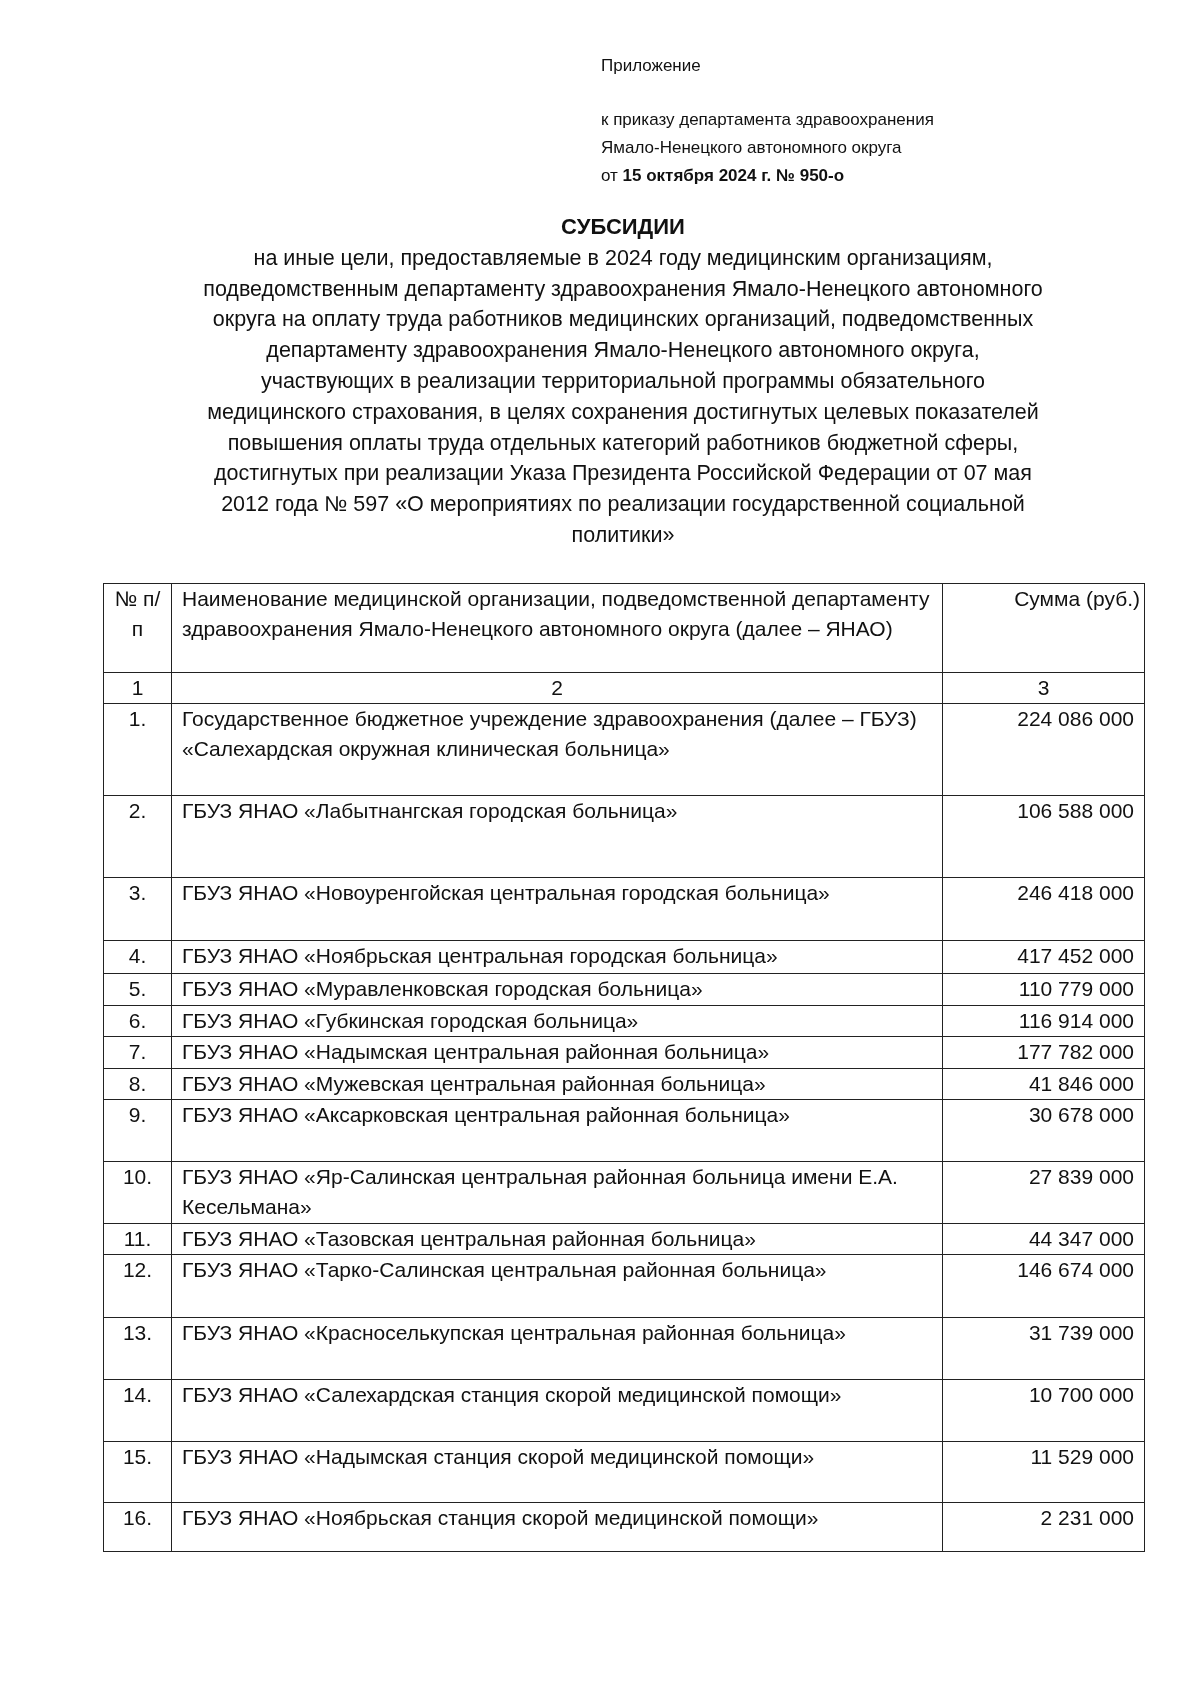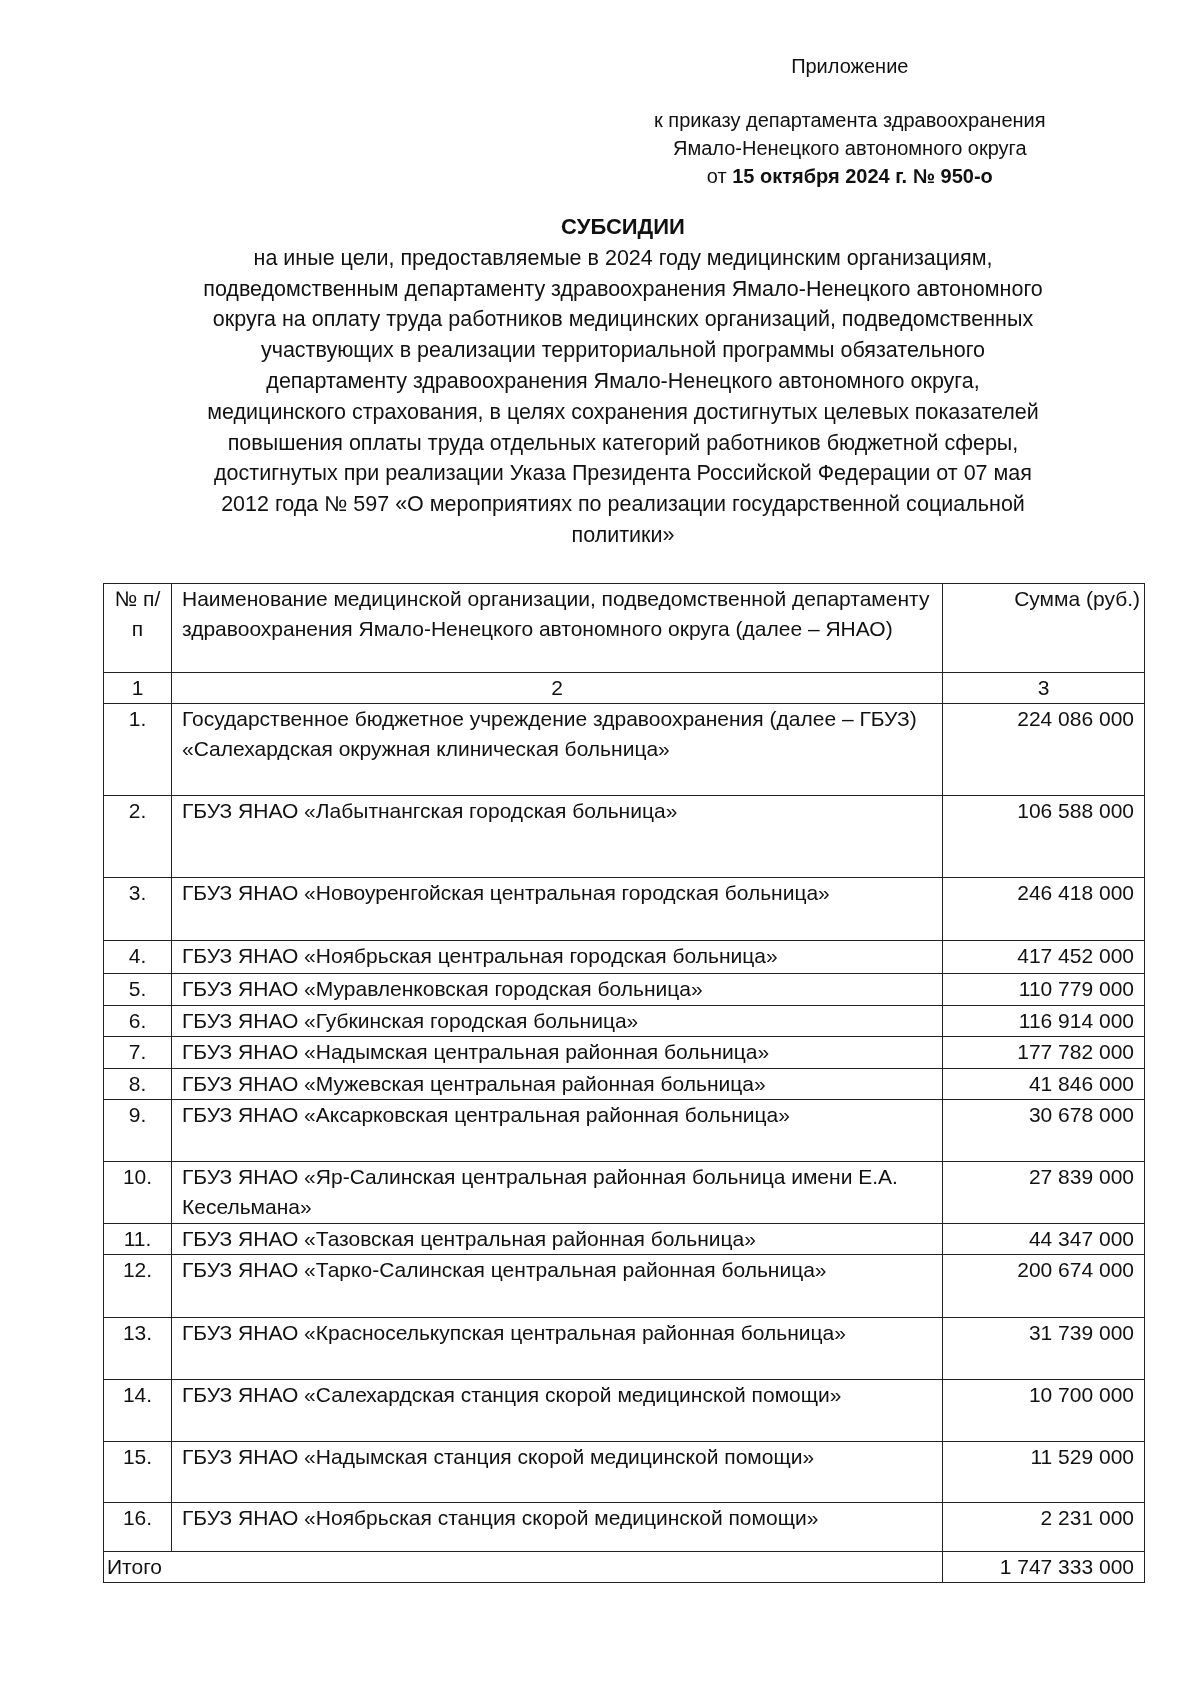--- a/index.html
+++ b/index.html
@@ -2,22 +2,22 @@
 <html><head>
 <meta charset="utf-8">
 <style>
   html, body { margin: 0; padding: 0; background: #ffffff; }
   body {
     width: 1200px; height: 1696px; position: relative; overflow: hidden;
     font-family: "Liberation Sans", "DejaVu Sans", sans-serif;
     color: #111111;
   }
   .appendix {
-    position: absolute; left: 654px; top: 52px;
-    font-size: 20px; line-height: 28px; text-align: center;
+    position: absolute; left: 601px; top: 52px;
+    font-size: 17px; line-height: 28px;
   }
   .appendix .line { display: block; white-space: nowrap; }
   .appendix .gap { height: 26px; }
   .appendix b { font-weight: bold; }
   .title-block {
     position: absolute; left: 103px; width: 1040px; top: 212px;
     text-align: center; font-size: 21.5px; line-height: 30.8px;
   }
   .title-block .title { font-weight: bold; font-size: 22px; display: block; }
   .title-block .subtitle-line { display: block; white-space: nowrap; }
@@ -50,22 +50,22 @@
   <span class="line">к приказу департамента здравоохранения</span>
   <span class="line">Ямало-Ненецкого автономного округа</span>
   <span class="line"><span>от </span><b>15 октября 2024 г. № 950-о</b></span>
 </div>
 
 <div class="title-block">
   <span class="title">СУБСИДИИ</span>
   <span class="subtitle-line">на иные цели, предоставляемые в 2024 году медицинским организациям,</span>
   <span class="subtitle-line">подведомственным департаменту здравоохранения Ямало-Ненецкого автономного</span>
   <span class="subtitle-line">округа на оплату труда работников медицинских организаций, подведомственных</span>
+  <span class="subtitle-line">департаменту здравоохранения Ямало-Ненецкого автономного округа,</span>
   <span class="subtitle-line">участвующих в реализации территориальной программы обязательного</span>
-  <span class="subtitle-line">департаменту здравоохранения Ямало-Ненецкого автономного округа,</span>
   <span class="subtitle-line">медицинского страхования, в целях сохранения достигнутых целевых показателей</span>
   <span class="subtitle-line">повышения оплаты труда отдельных категорий работников бюджетной сферы,</span>
   <span class="subtitle-line">достигнутых при реализации  Указа  Президента Российской Федерации от 07 мая</span>
   <span class="subtitle-line">2012 года № 597 «О мероприятиях по реализации государственной социальной</span>
   <span class="subtitle-line">политики»</span>
 </div>
 
 <table class="subs">
   <colgroup>
       <col class="c-num">
@@ -134,21 +134,21 @@
         <td class="sum">27 839 000</td>
       </tr>
       <tr style="height: 31px;">
         <td class="num">11.</td>
         <td class="name">ГБУЗ ЯНАО «Тазовская центральная районная больница»</td>
         <td class="sum">44 347 000</td>
       </tr>
       <tr style="height: 63px;">
         <td class="num">12.</td>
         <td class="name">ГБУЗ ЯНАО «Тарко-Салинская центральная районная больница»</td>
-        <td class="sum">200 674 000</td>
+        <td class="sum">146 674 000</td>
       </tr>
       <tr style="height: 62px;">
         <td class="num">13.</td>
         <td class="name">ГБУЗ ЯНАО «Красноселькупская центральная районная больница»</td>
         <td class="sum">31 739 000</td>
       </tr>
       <tr style="height: 62px;">
         <td class="num">14.</td>
         <td class="name">ГБУЗ ЯНАО «Салехардская станция скорой медицинской помощи»</td>
         <td class="sum">10 700 000</td>
@@ -156,18 +156,14 @@
       <tr style="height: 61px;">
         <td class="num">15.</td>
         <td class="name">ГБУЗ ЯНАО «Надымская станция скорой медицинской помощи»</td>
         <td class="sum">11 529 000</td>
       </tr>
       <tr style="height: 49px;">
         <td class="num">16.</td>
         <td class="name">ГБУЗ ЯНАО «Ноябрьская станция скорой медицинской помощи»</td>
         <td class="sum">2 231 000</td>
       </tr>
-      <tr class="total">
-        <td colspan="2" style="padding-left: 3px;">Итого</td>
-        <td class="sum">1 747 333 000</td>
-      </tr>
     </tbody>
 </table>
 
 </body></html>

